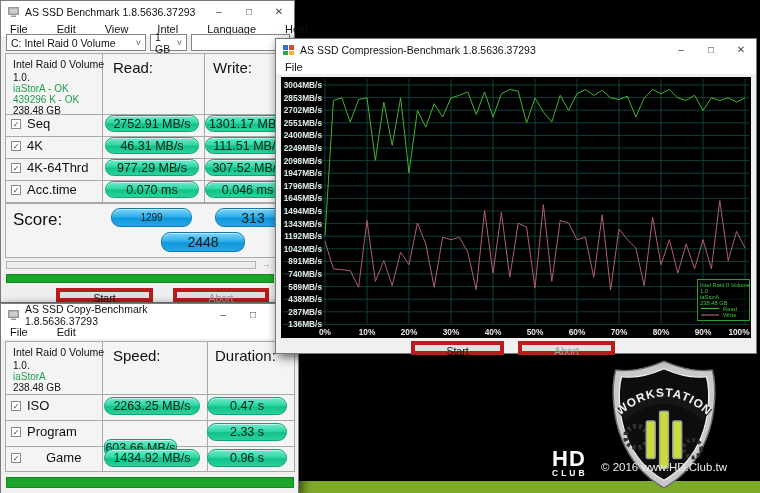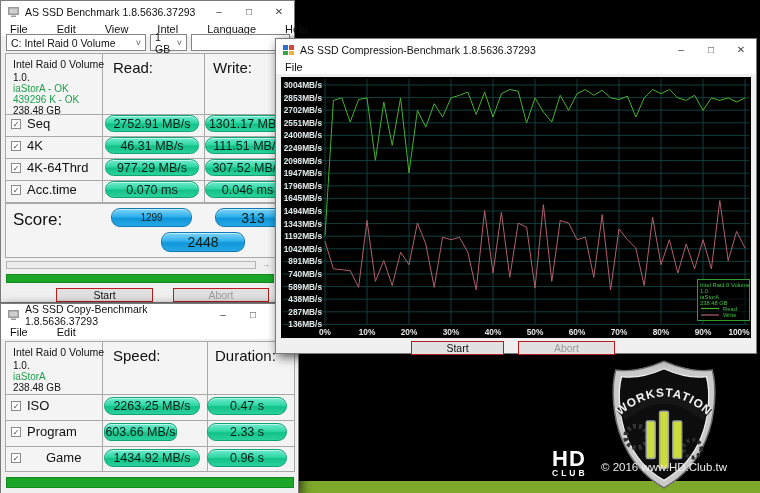--- a/index.html
+++ b/index.html
@@ -32,21 +32,21 @@
 
   .pill{position:absolute;border-radius:9px;text-align:center;font-size:12.5px;color:#0a1f16;
         background:linear-gradient(#6fead0 0%,#2fd8a4 45%,#12c189 55%,#2bd19c 100%);
         border:1px solid #0fa474;box-shadow:inset 0 1px 0 rgba(255,255,255,.55);}
   .pill-blue{background:linear-gradient(#7ed4f8 0%,#2fb0ec 45%,#0f97da 55%,#27a7e4 100%);border:1px solid #0c7ab5;}
 
   .score-label{position:absolute;font-size:17px;color:#111;}
   .statusbar{position:absolute;height:8px;background:#ededed;border:1px solid #b5b5b5;}
   .status-arrow{position:absolute;font-size:8px;color:#777;}
   .progress{position:absolute;height:9px;background:#1ba629;border:1px solid #128a1f;}
-  .btn{position:absolute;height:14px;background:#e1e1e1;border:1px solid #b91c1c;font-size:10.5px;text-align:center;line-height:12px;color:#111;}
+  .btn{position:absolute;height:14px;background:#e1e1e1;border:4px solid #b91c1c;font-size:10.5px;text-align:center;line-height:12px;color:#111;}
   .btn.disabled{color:#9c9c9c;}
 
   #chart-bg{position:absolute;left:5px;top:38px;width:470px;height:207px;background:#000;}
   #chart{display:block;background:#000;}
   #comp-strip{position:absolute;left:1px;right:1px;top:299px;height:15px;background:#f0f0f0;}
 
   #green-strip{position:absolute;left:299px;top:481px;width:461px;height:12px;}
   #hdclub{position:absolute;left:552px;top:449px;color:#fff;}
   #hdclub .hd{font-size:22px;font-weight:bold;letter-spacing:1px;line-height:19px;}
   #hdclub .club{font-size:8.5px;font-weight:bold;letter-spacing:3px;}
@@ -200,21 +200,21 @@
     <div class="colhead" style="left:112px;top:43px;">Speed:</div>
     <div class="colhead" style="left:214px;top:43px;">Duration:</div>
 
     <span class="checkbox" style="left:10px;top:97px;">✓</span>
     <span class="rowlabel" style="left:26px;top:94px;">ISO</span>
     <div class="pill" style="left:103px;top:93px;width:96px;height:18px;line-height:17px;">2263.25 MB/s</div>
     <div class="pill" style="left:206px;top:93px;width:80px;height:18px;line-height:17px;">0.47 s</div>
 
     <span class="checkbox" style="left:10px;top:123px;">✓</span>
     <span class="rowlabel" style="left:26px;top:120px;">Program</span>
-    <div class="pill" style="left:103px;top:119px;width:73px;height:18px;line-height:17px;border-radius:7px;">603.66 MB/s</div>
+    <div class="pill" style="left:103px;top:135px;width:73px;height:18px;line-height:17px;border-radius:7px;">603.66 MB/s</div>
     <div class="pill" style="left:206px;top:119px;width:80px;height:18px;line-height:17px;">2.33 s</div>
 
     <span class="checkbox" style="left:10px;top:149px;">✓</span>
     <span class="rowlabel" style="left:26px;top:146px;margin-left:19px;">Game</span>
     <div class="pill" style="left:103px;top:145px;width:96px;height:18px;line-height:17px;">1434.92 MB/s</div>
     <div class="pill" style="left:206px;top:145px;width:80px;height:18px;line-height:17px;">0.96 s</div>
 
     <div class="progress" style="left:5px;top:173px;width:288px;height:11px;"></div>
   </div>
 

